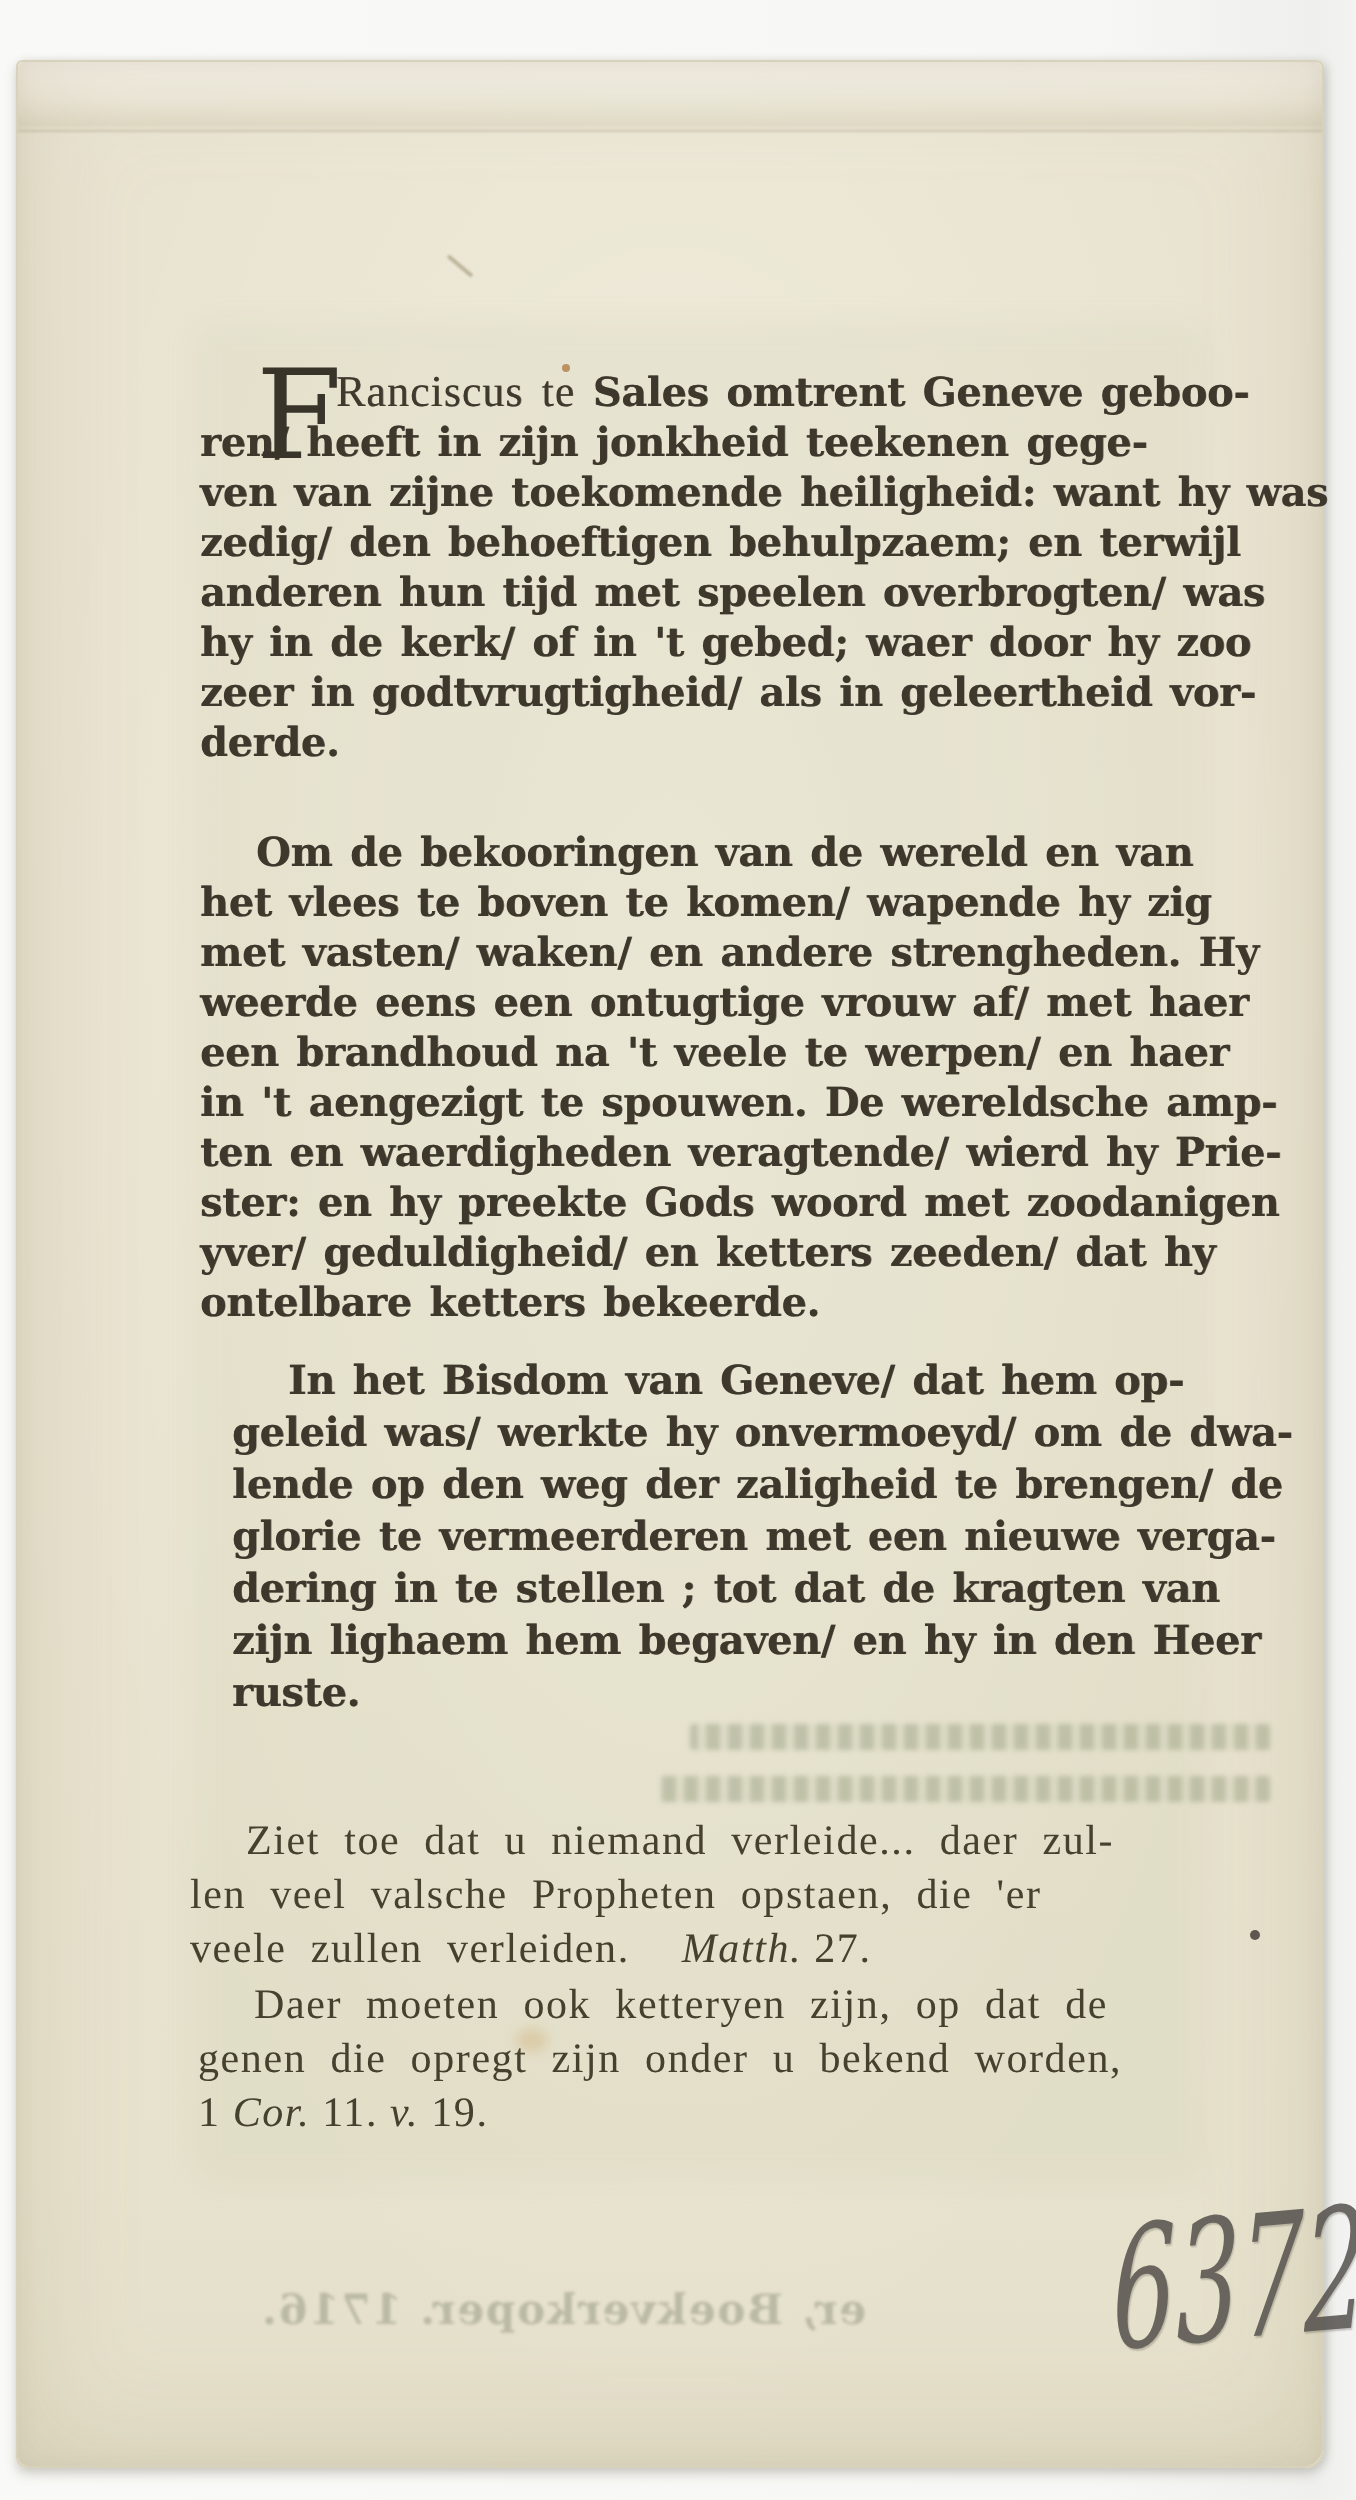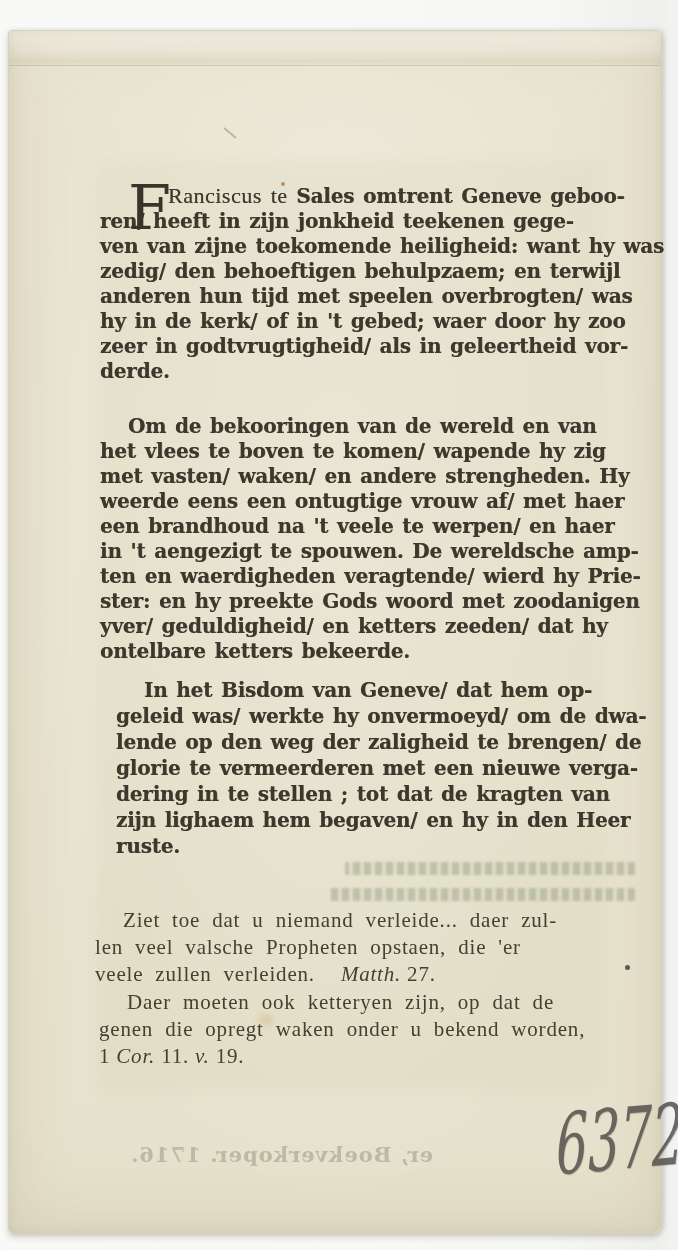--- a/index.html
+++ b/index.html
@@ -142,21 +142,21 @@
   </div>
 
   <div class="para q1">
     <div class="line roman indent">Ziet toe dat u niemand verleide... daer zul-</div>
     <div class="line roman">len veel valsche Propheten opstaen, die 'er</div>
     <div class="line roman"><span>veele zullen verleiden.</span><span class="cite-gap"></span><span class="ital">Matth.</span><span class="seg-gap"></span><span>27.</span></div>
   </div>
 
   <div class="para q2">
     <div class="line roman indent">Daer moeten ook ketteryen zijn, op dat de</div>
-    <div class="line roman">genen die opregt waken onder u bekend worden,</div>
+    <div class="line roman">genen die opregt zijn onder u bekend worden,</div>
     <div class="line roman"><span>1</span><span class="seg-gap"></span><span class="ital">Cor.</span><span class="seg-gap"></span><span>11.</span><span class="seg-gap"></span><span class="ital">v.</span><span class="seg-gap"></span><span>19.</span></div>
   </div>
 
   <div class="showthrough-line st-line1"></div>
   <div class="showthrough-line st-line2"></div>
   <div class="showthrough-bottom">er, Boekverkoper. 1716.</div>
 
   <div class="pencil-number">6372</div>
 
   <div class="speck speck-ink"></div>

